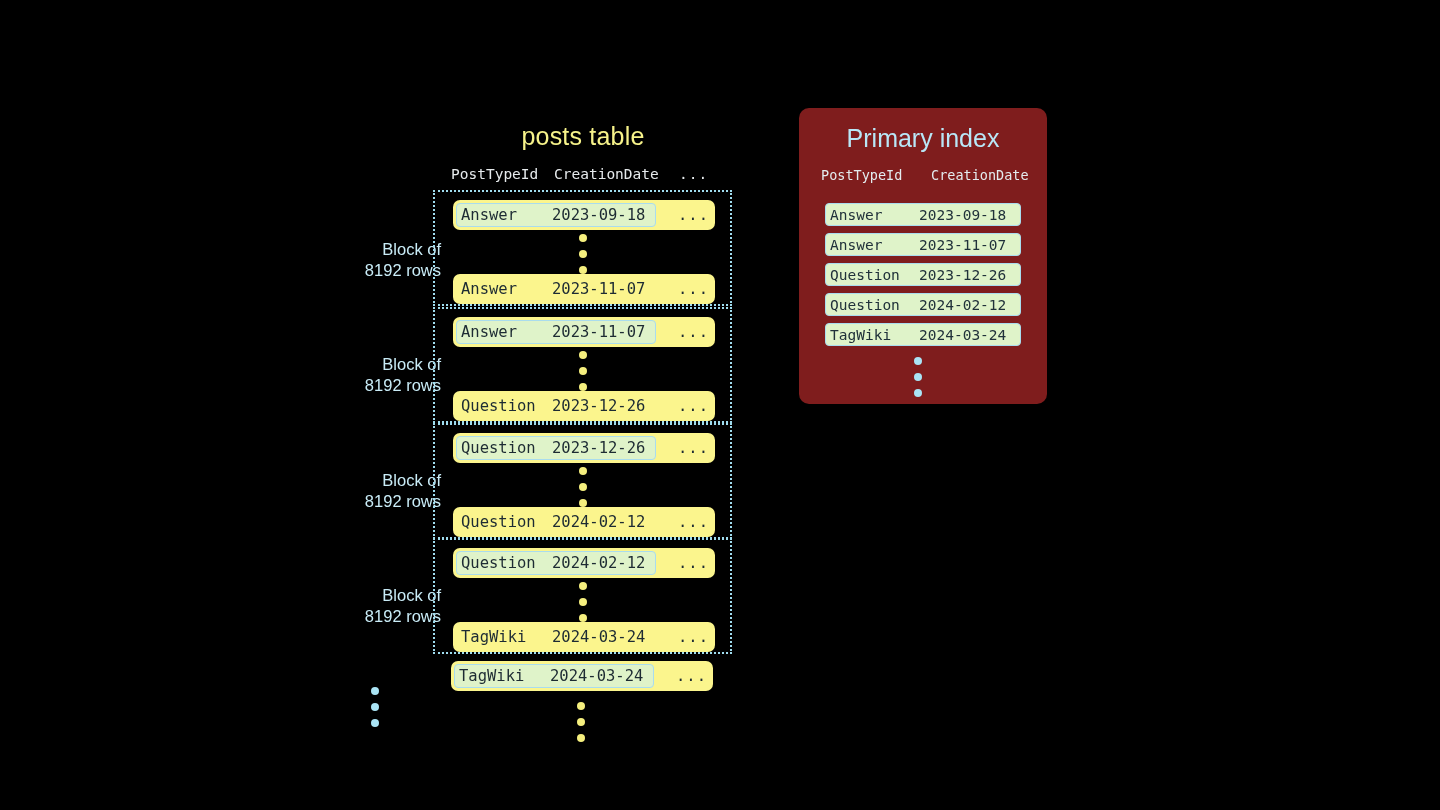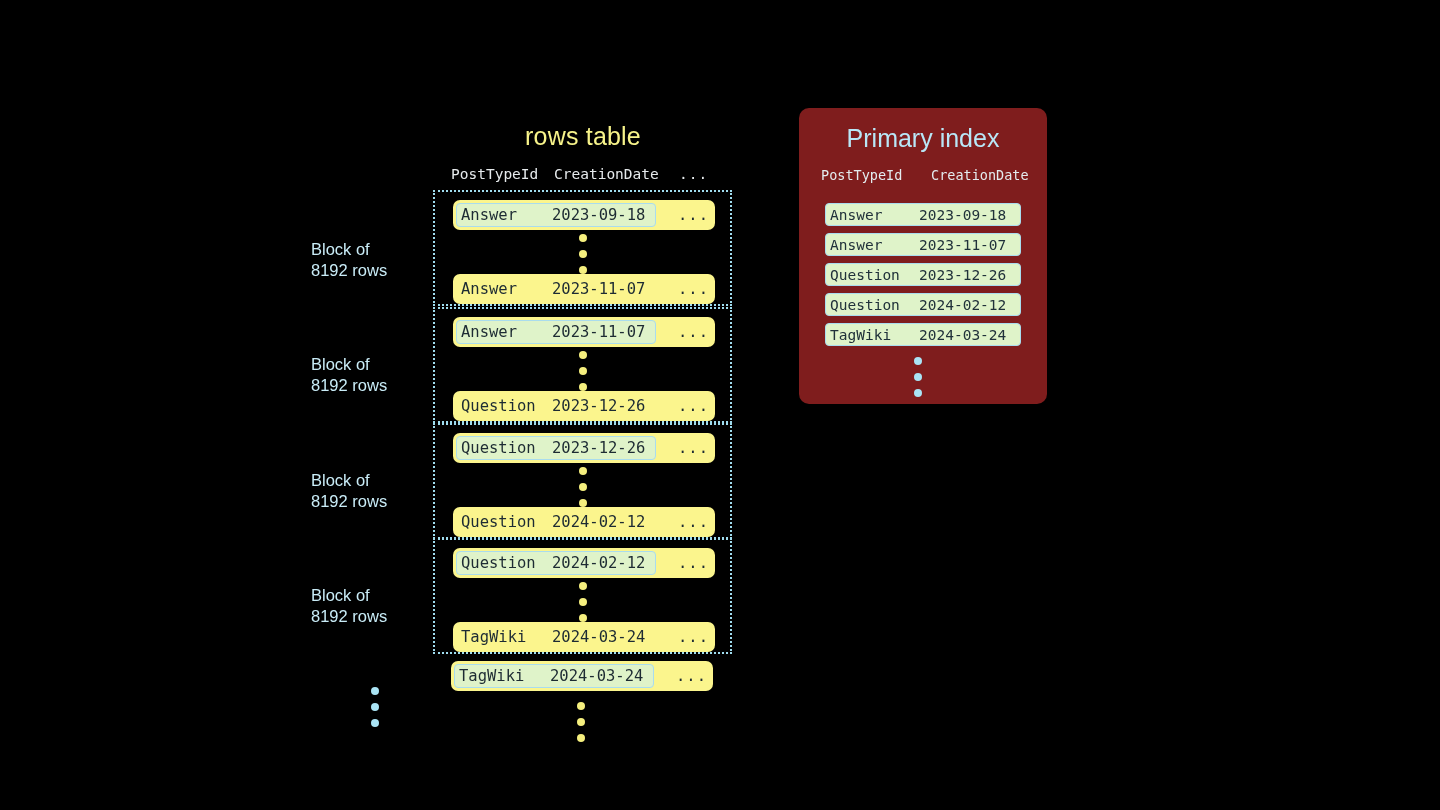--- a/index.html
+++ b/index.html
@@ -54,21 +54,21 @@
   .block {
     position: absolute;
     left: 433px;
     width: 299px;
     border: 2px dotted #9fdcee;
   }
 
   .block-label {
     position: absolute;
     width: 130px;
-    text-align: left;
+    text-align: right;
     font-size: 16.5px;
     line-height: 21px;
     color: #c9ecf7;
   }
 
   
   .row-pill {
     position: absolute;
     left: 18px;
     width: 262px;
@@ -171,21 +171,21 @@
     top: 50%;
     transform: translateY(-50%);
     white-space: pre;
   }
   .idx-entry .c-type { left: 4px; }
   .idx-entry .c-date { left: 93px; }
 </style>
 </head>
 <body>
 
-<div id="posts-table-title">rows table</div>
+<div id="posts-table-title">posts table</div>
 
 <div id="posts-header-row">
   <span class="h-type">PostTypeId</span>
   <span class="h-date">CreationDate</span>
   <span class="h-dots">...</span>
 </div>
 
 <div class="block-label" style="left:311px; top:239px;">
   <div>Block of</div>
   <div>8192 rows</div>

